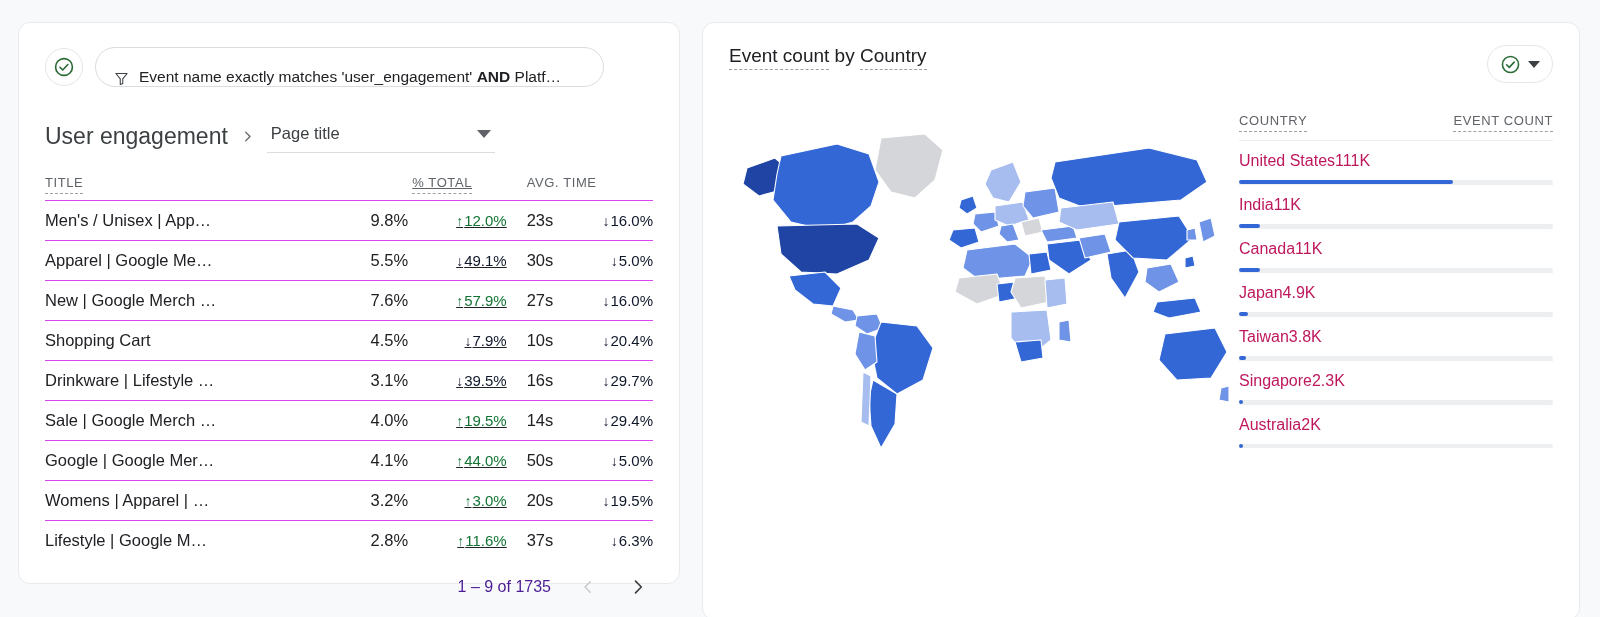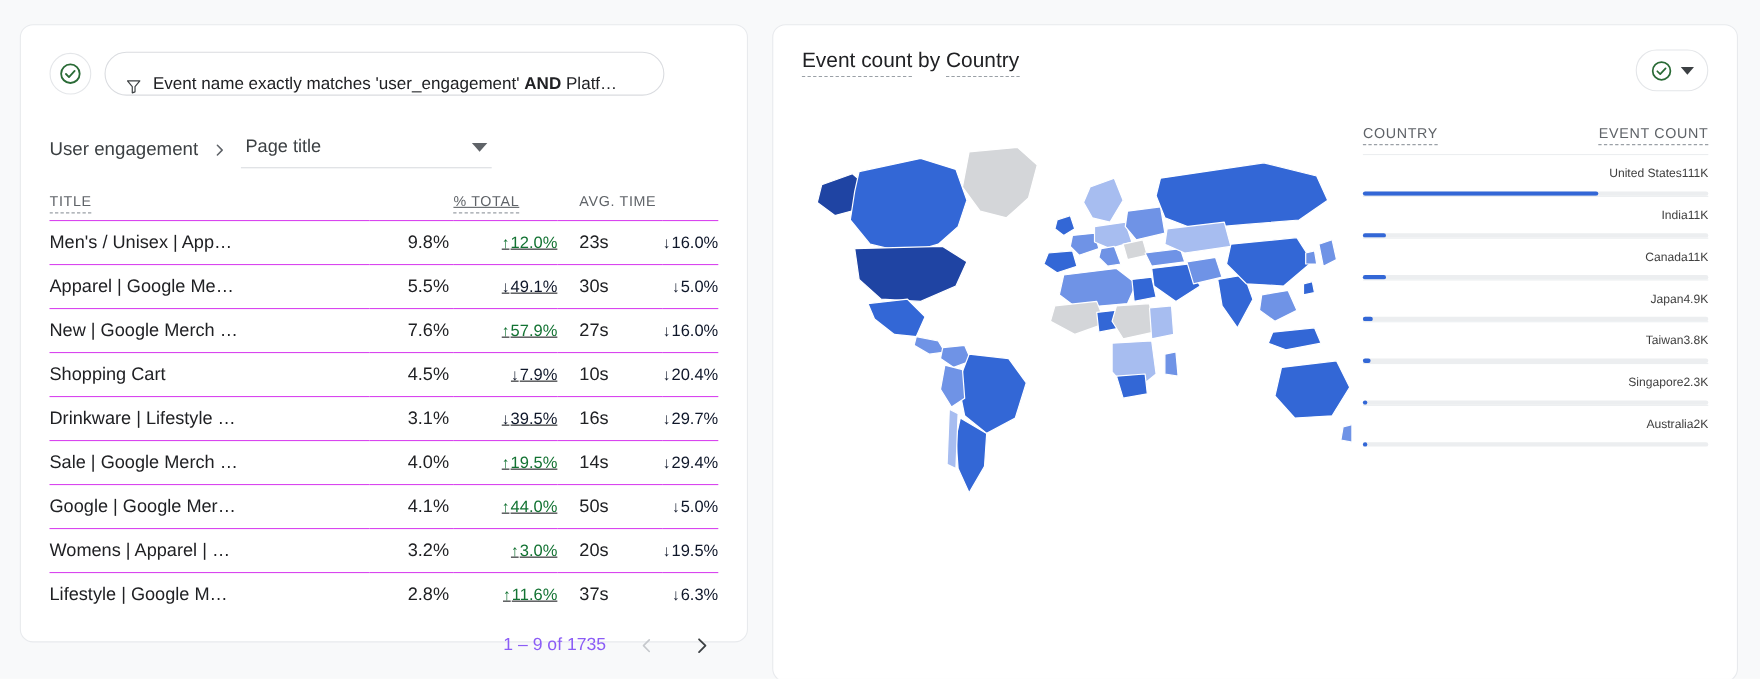--- a/index.html
+++ b/index.html
@@ -32,21 +32,21 @@
     height: 40px; flex: 0 0 auto; width: 509px;
     border: 1px solid #dadce0; border-radius: 20px;
     display: flex; align-items: flex-end; gap: 10px;
     padding: 0 18px;
     font-size: 15.5px; color: #202124; white-space: nowrap; overflow: hidden;
   }
   .chip .chip-text { overflow: hidden; text-overflow: ellipsis; }
   .chip .chip-text b { font-weight: 700; }
 
   .breadcrumb-row { display: flex; align-items: center; margin-top: 30px; height: 34px; }
-  .bc-label { font-size: 17px; color: #3c4043; }
+  .bc-label { font-size: 23px; color: #3c4043; }
   .bc-sep { margin: 0 12px; color: #5f6368; display:flex; align-items:center; }
   .select {
     width: 228px; height: 34px;
     display: flex; align-items: center; justify-content: space-between;
     border-bottom: 1px solid #dadce0;
     padding: 0 4px 4px 4px;
     font-size: 16.5px; color: #3c4043;
   }
   .caret { width: 0; height: 0; border-left: 7px solid transparent; border-right: 7px solid transparent; border-top: 8px solid #5f6368; }
 
@@ -66,21 +66,21 @@
   .c-time  { width: 96px;  text-align: left; padding-left: 20px !important; }
   .c-delta2{ text-align: right; }
   th.c-pct, th.c-delta1 { text-align: right; }
   th.c-time { text-align: left; padding-left: 20px !important; }
 
   .up, .down { font-size: 15px; }
   .up { color: #137333; }
   .down { color: #0f172a; }
   .arrow { font-size: 14px; margin-right: 1px; }
 
-  .pager { display: flex; align-items: center; justify-content: flex-end; gap: 24px; padding: 14px 2px 0 0; font-size: 16px; color: #8b5cf6; text-align: right; }
+  .pager { display: flex; align-items: center; justify-content: flex-end; gap: 24px; padding: 14px 2px 0 0; font-size: 16px; color: #4c1d95; text-align: right; }
   .pg-btn { width: 26px; height: 26px; display:flex; align-items:center; justify-content:center; }
 
   
   .right-head { display: flex; align-items: flex-start; justify-content: space-between; }
   .chart-title { font-size: 19px; color: #202124; }
   .chart-title span { border-bottom: 1px dashed #9aa0a6; padding-bottom: 3px; }
   .pill {
     width: 66px; height: 38px; border-radius: 19px;
     border: 1px solid #e4e6e9; background: #fff;
     display: flex; align-items: center; justify-content: center; gap: 7px;
@@ -88,21 +88,21 @@
   .pill .caret-sm { width: 0; height: 0; border-left: 6px solid transparent; border-right: 6px solid transparent; border-top: 7px solid #3c4043; }
 
   .right-body { display: flex; margin-top: 8px; }
   .map-wrap { width: 510px; height: 400px; display: flex; align-items: center; justify-content: center; }
   .map-wrap svg { width: 500px; height: 330px; }
 
   .geo-list { width: 330px; margin-left: 10px; padding-top: 22px; }
   .geo-head { display: flex; justify-content: space-between; font-size: 13px; letter-spacing: .6px; color: #5f6368; padding-bottom: 8px; }
   .geo-head span { border-bottom: 1px dashed #9aa0a6; padding-bottom: 3px; }
   .geo-row { border-top: 1px solid #eceef0; padding: 11px 0 0 0; }
-  .geo-line { display: flex; justify-content: flex-end; font-size: 11px; color: #404040; }
+  .geo-line { display: flex; justify-content: flex-start; font-size: 16px; color: #be185d; }
   .track { height: 4px; background: #eceef0; margin-top: 10px; border-radius: 2px; }
   .fill { height: 4px; background: #3367d6; border-radius: 2px; }
 </style>
 </head>
 <body>
 
 <div class="page">
 
   <div class="card card-left">
 

